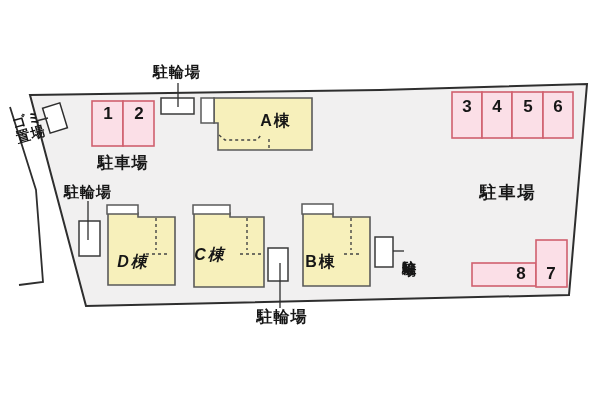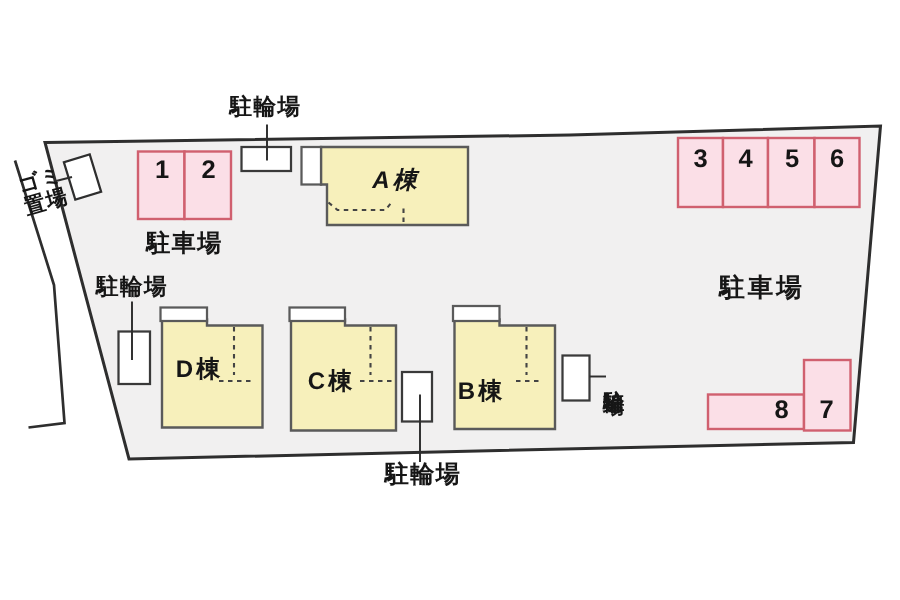--- a/index.html
+++ b/index.html
@@ -85,24 +85,24 @@
     <div>置場</div>
   </div>
 
   <div class="t lbl15" style="left:177px;top:72px;">駐輪場</div>
   <div class="t lbl16" style="left:123px;top:163px;">駐車場</div>
   <div class="t lbl15" style="left:88px;top:192px;">駐輪場</div>
   <div class="t lbl16" style="left:282px;top:317px;">駐輪場</div>
   <div class="t vert" style="left:409px;top:251px;">駐輪場</div>
   <div class="t lbl17" style="left:508px;top:193px;">駐車場</div>
 
-  <div class="t bldg" style="left:264px;top:121px;font-style:italic;">A棟</div>
+  <div class="t bldg" style="left:276px;top:121px;">A棟</div>
   <div class="t bldg" style="left:321px;top:262px;">B棟</div>
-  <div class="t bldg" style="left:221px;top:255px;">C棟</div>
-  <div class="t bldg" style="left:133px;top:247px;">D棟</div>
+  <div class="t bldg" style="left:210px;top:255px;font-style:italic;">C棟</div>
+  <div class="t bldg" style="left:133px;top:262px;font-style:italic;">D棟</div>
 
   <div class="t num" style="left:108px;top:114px;">1</div>
   <div class="t num" style="left:139px;top:114px;">2</div>
   <div class="t num" style="left:467px;top:107px;">3</div>
   <div class="t num" style="left:497px;top:107px;">4</div>
   <div class="t num" style="left:528px;top:107px;">5</div>
   <div class="t num" style="left:558px;top:107px;">6</div>
   <div class="t num" style="left:551px;top:274px;">7</div>
   <div class="t num" style="left:521px;top:274px;">8</div>
 

